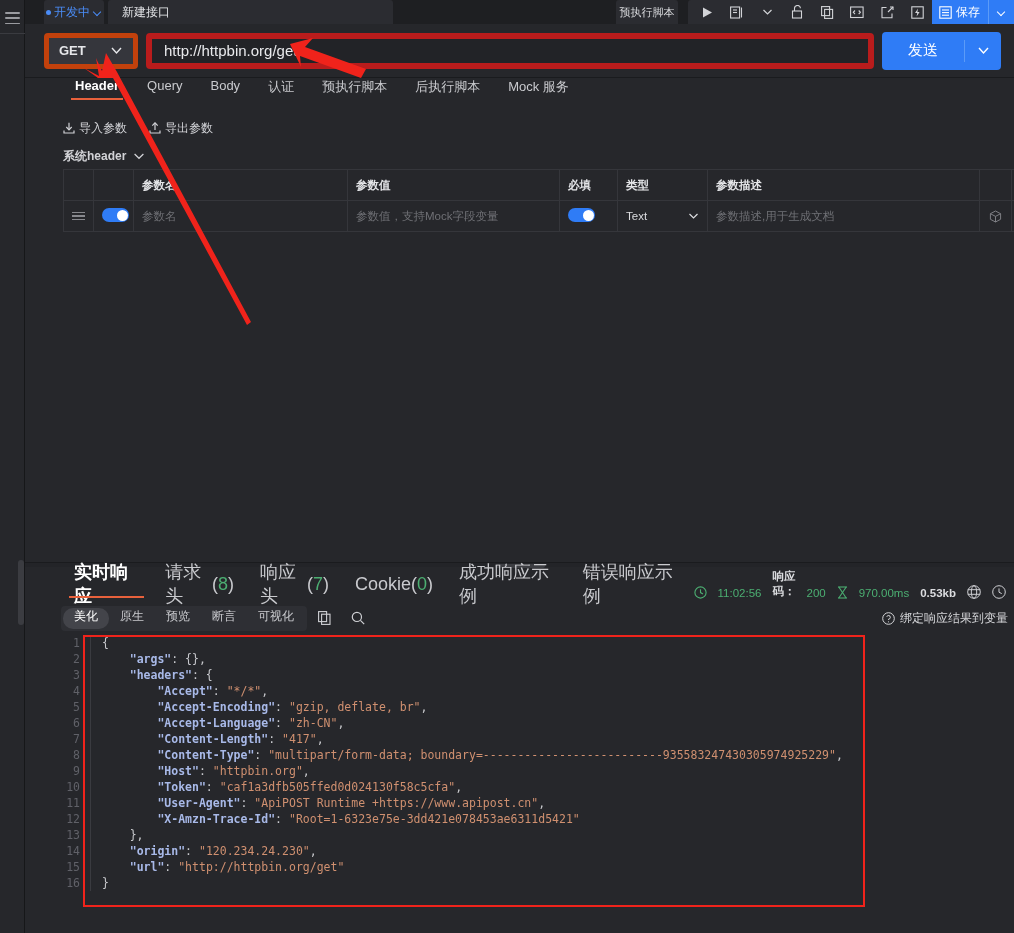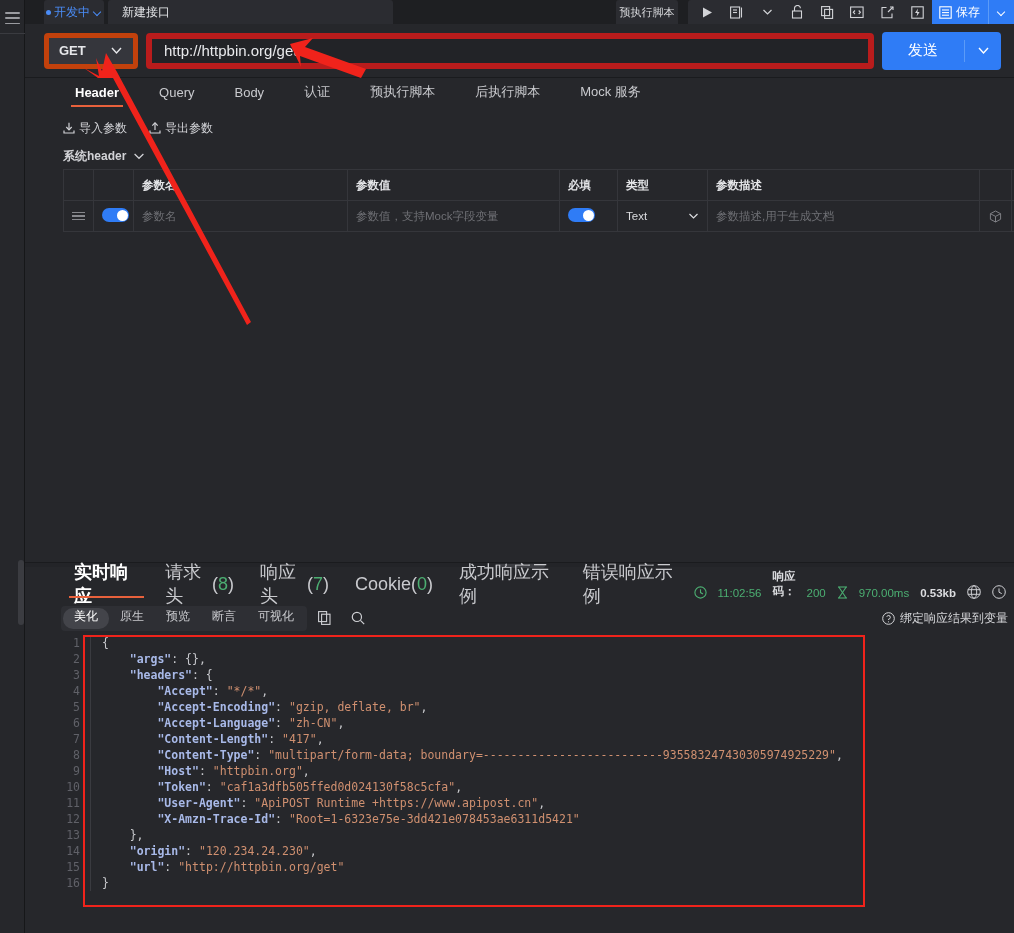--- a/index.html
+++ b/index.html
@@ -114,21 +114,21 @@
   .send .cr { width: 36px; display: flex; align-items: center; justify-content: center; }
 
   
   .reqpanel {
     flex: 0 0 485px; height: 485px;
     background: #26272b; border-top: 1px solid #1a1b1e;
     display: flex; flex-direction: column;
     margin-left: 0;
   }
   .reqtabs {
-    height: 35px; display: flex; align-items: center; gap: 12px;
+    height: 35px; display: flex; align-items: flex-start; gap: 0;
     padding-left: 36px; flex: 0 0 35px;
   }
   .reqtab {
     padding: 0 14px 7px 14px; font-size: 13px; color: #c9cace; position: relative;
   }
   .reqtab.active { color: #fff; font-weight: bold; }
   .reqtab.active::after {
     content: ""; position: absolute; left: 10px; right: 10px; bottom: 0;
     height: 2px; background: #e8613c;
   }

